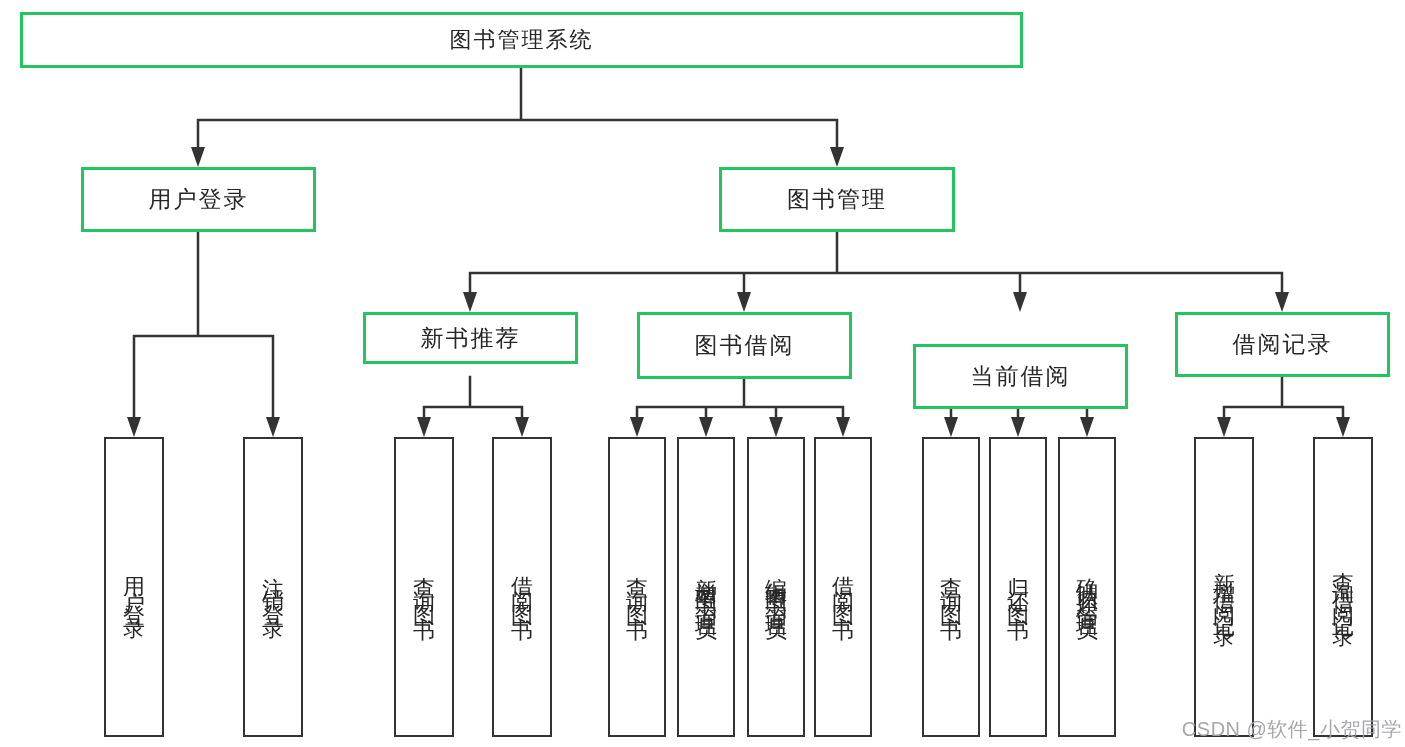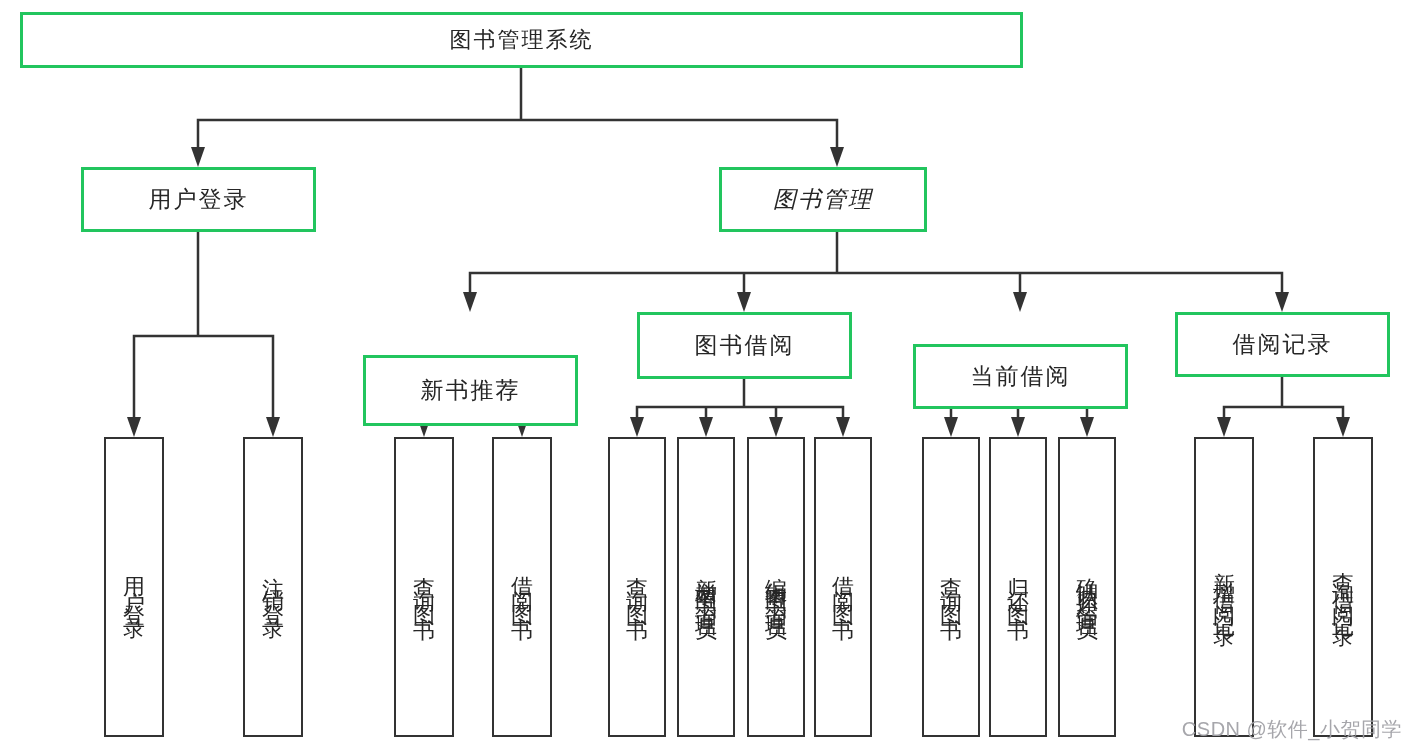--- a/index.html
+++ b/index.html
@@ -75,25 +75,25 @@
     </g>
   </svg>
 
   <div class="box" style="left:20px;top:12px;width:1003px;height:56px;font-size:22px;">
     <span>图书管理系统</span>
   </div>
 
   <div class="box" style="left:81px;top:167px;width:235px;height:65px;">
     <span>用户登录</span>
   </div>
-  <div class="box" style="left:719px;top:167px;width:208px;height:65px;font-style:italic;">
+  <div class="box" style="left:719px;top:167px;width:236px;height:65px;">
     <span>图书管理</span>
   </div>
 
-  <div class="box" style="left:363px;top:312px;width:215px;height:71px;margin-top:43px;">
+  <div class="box" style="left:363px;top:312px;width:215px;height:52px;">
     <span>新书推荐</span>
   </div>
   <div class="box" style="left:637px;top:312px;width:215px;height:67px;">
     <span>图书借阅</span>
   </div>
   <div class="box" style="left:913px;top:312px;width:215px;height:65px;margin-top:32px;">
     <span>当前借阅</span>
   </div>
   <div class="box" style="left:1175px;top:312px;width:215px;height:65px;">
     <span>借阅记录</span>

